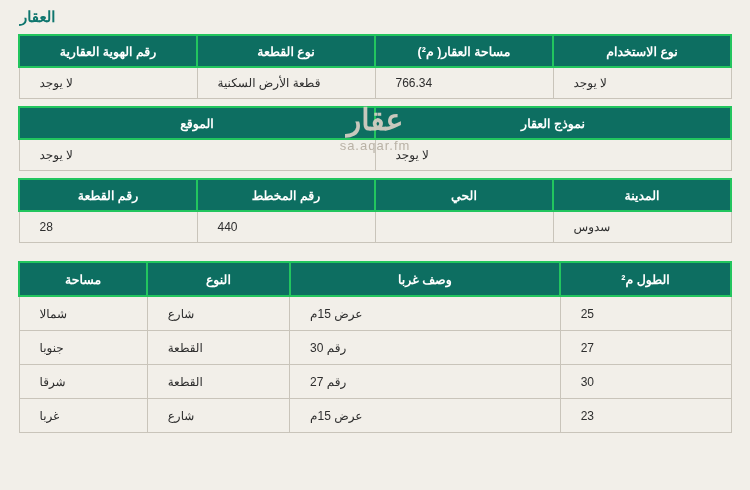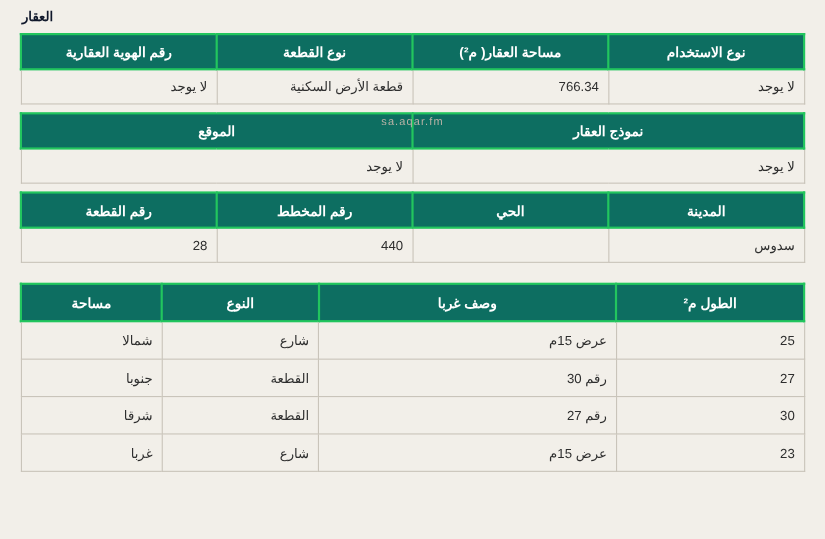--- a/index.html
+++ b/index.html
@@ -17,23 +17,23 @@
   }
   .page {
     position: relative;
     width: 750px;
     height: 490px;
     box-sizing: border-box;
     padding: 6px 18px 0 18px;
   }
   .doc-title {
     text-align: left;
-    font-size: 12px;
+    font-size: 15px;
     font-weight: bold;
-    color: #0f172a;
+    color: #0f766e;
     padding: 2px 4px 6px 2px;
     direction: rtl;
   }
   table {
     border-collapse: collapse;
     width: 100%;
     table-layout: fixed;
   }
   .tbl-main {
     margin-top: 2px;
@@ -45,23 +45,23 @@
     font-weight: bold;
     text-align: center;
     height: 24px;
     padding: 3px 4px;
     border: 2px solid #22c55e;
   }
   .val td {
     background: #f2efe9;
     color: #2e2e2e;
     font-size: 12px;
-    text-align: right;
+    text-align: left;
     height: 24px;
-    padding: 3px 8px;
+    padding: 3px 20px;
     border: 1px solid #c9c4ba;
   }
   .gap-row td {
     background: #f2efe9;
     border: none;
     height: 7px;
     padding: 0;
   }
   .spacer {
     height: 18px;
@@ -89,21 +89,21 @@
   }
   .watermark .wm-text {
     font-size: 30px;
     font-weight: bold;
     color: #d3cdc2;
     letter-spacing: 2px;
     line-height: 1.05;
     opacity: 0.95;
   }
   .watermark .wm-sub {
-    font-size: 10px;
+    font-size: 13px;
     color: #b9b2a6;
     letter-spacing: 1px;
     margin-top: 2px;
     font-family: "Liberation Sans", sans-serif;
   }
   .col-a { width: 25%; }
   .col-b { width: 25%; }
   .col-c { width: 25%; }
   .col-d { width: 25%; }
   .lim-c1 { width: 24%; }
@@ -112,20 +112,21 @@
   .lim-c4 { width: 18%; }
 </style>
 </head>
 <body>
 
 <div class="page">
 
   <div class="doc-title">العقار</div>
 
   <div class="watermark">
+    <div class="wm-text">عقار</div>
     <div class="wm-sub">sa.aqar.fm</div>
   </div>
 
   <table class="tbl-main">
     <colgroup>
       <col class="col-a">
         <col class="col-b">
         <col class="col-c">
         <col class="col-d">
     </colgroup>

